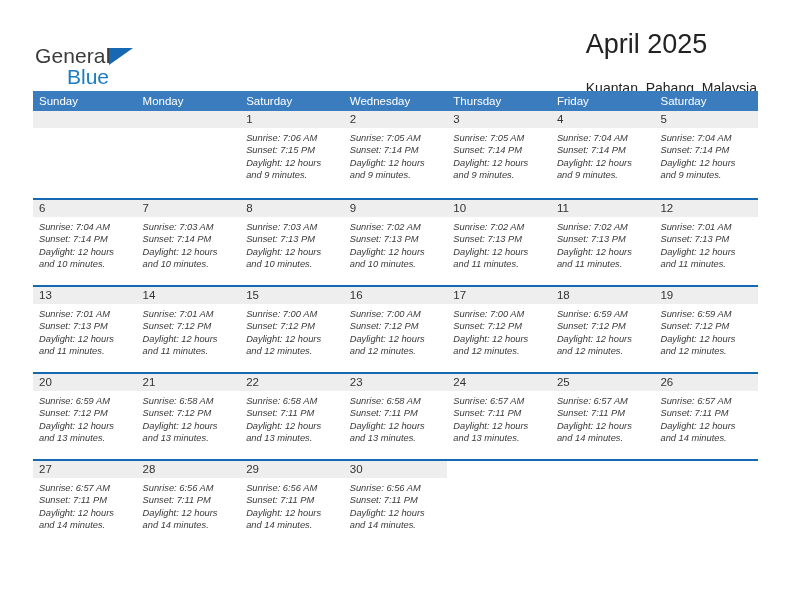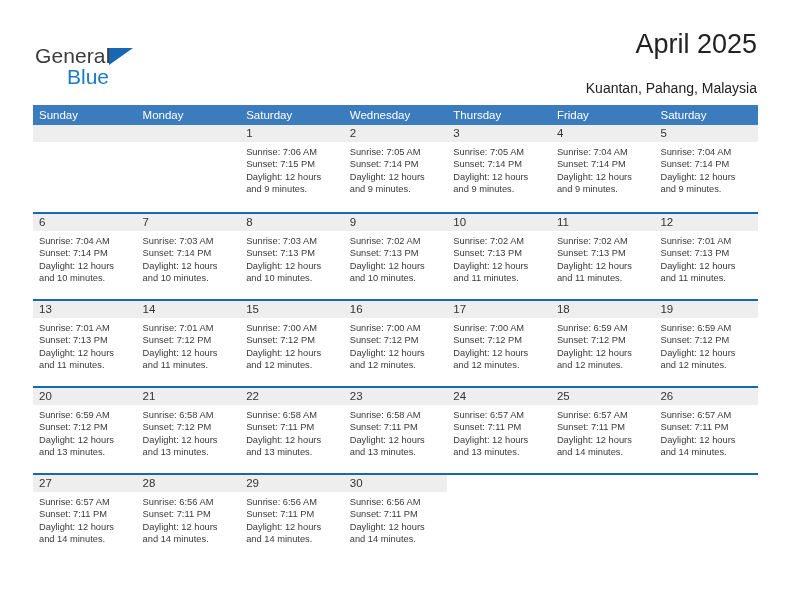--- a/index.html
+++ b/index.html
@@ -60,41 +60,40 @@
     top: 21px;
     font-size: 21px;
     color: #1b7cc4;
     font-family: "Liberation Sans", sans-serif;
   }
 
   .title-block {
     position: absolute;
     right: 0;
     top: 0;
-    text-align: right;
   }
   .cal-title {
     font-size: 27px;
     color: #222222;
     line-height: 32px;
     white-space: nowrap;
   }
   .cal-subtitle {
     font-size: 14px;
     color: #222222;
     line-height: 20px;
     margin-top: 18px;
     white-space: nowrap;
   }
 
   
   .calendar {
     position: absolute;
     left: 33px;
-    top: 105px;
+    top: 91px;
     width: 725px;
   }
   .dow-row {
     display: flex;
     background: #3a7cbe;
     height: 20px;
   }
   .dow {
     flex: 1 1 0;
     color: #ffffff;
@@ -129,20 +128,21 @@
     line-height: 17px;
     padding-left: 6px;
     color: #333333;
     box-sizing: border-box;
   }
   .cell .info {
     padding: 4px 6px 0 6px;
     font-size: 9.3px;
     line-height: 12.3px;
     color: #3a3a3a;
+    font-style: italic;
   }
   .cell .info div {
     white-space: nowrap;
   }
   .cell.empty .daynum {
     background: #eeeeee;
   }
   .cell.blank {
     background: #ffffff;
   }

